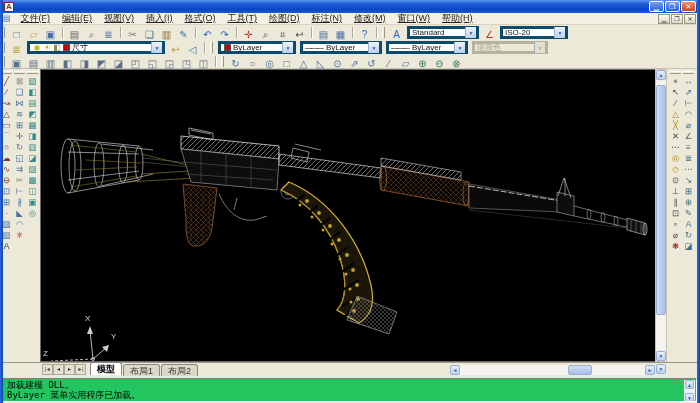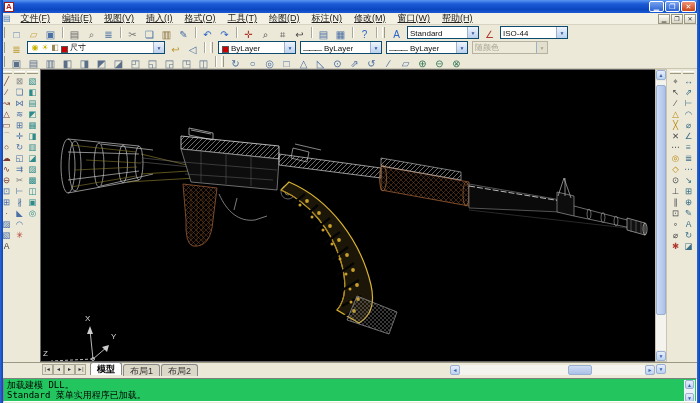--- a/index.html
+++ b/index.html
@@ -32,21 +32,21 @@
   
   .trow{position:absolute;left:0;width:700px;background:#ece9d8;display:flex;align-items:center;}
   .trow1{top:25px;height:15px;}
   .trow2{top:40px;height:15px;}
   .trow3{top:55px;height:14px;border-bottom:1px solid #c9c5b2;}
   .grip{width:3px;height:11px;border-left:1px solid #fff;border-right:1px solid #9a9782;margin:0 3px 0 2px;}
   .tb-btn{display:inline-flex;align-items:center;justify-content:center;width:17px;height:13px;}
   .tb-glyph{font-style:normal;font-weight:normal;font-size:10px;line-height:1;}
   .tb-sep{display:inline-block;width:1px;height:11px;background:#aca899;box-shadow:1px 0 0 #fff;margin:0 3px;}
 
-  .combo{display:inline-flex;align-items:flex-end;height:13px;background:#fff;border:1px solid #0c4a6e;
+  .combo{display:inline-flex;align-items:center;height:13px;background:#fff;border:3px solid #0c4a6e;
     font-size:8px;color:#111;margin:0 2px;padding-left:2px;white-space:nowrap;}
   .combo .val{overflow:hidden;white-space:nowrap;}
   .combo .arrow{margin-left:auto;width:11px;height:11px;display:flex;align-items:center;justify-content:center;
     font-size:5px;color:#34579e;background:linear-gradient(#eef3fc,#bcd2ee);border-left:1px solid #9ab0cc;}
   .combo.disabled{background:#ece9d8;color:#a8a494;border-color:#b5b2a1;}
   .combo.disabled .arrow{color:#a8a494;background:#e2dfcd;}
   .swatch{width:7px;height:7px;margin:0 2px 0 1px;border:1px solid #555;flex:none;}
   .mini-icons .tb-btn{width:10px;height:11px;}
   .mini-icons .tb-glyph{font-size:8px;}
   .lt-glyph{letter-spacing:-1px;font-size:7px;margin-right:3px;color:#000;}
@@ -167,21 +167,21 @@
           <b class="tb-glyph" style="color: rgb(42, 102, 200);">A</b>
         </span></span>
     <span class="combo" style="width:72px">
       <span class="val">Standard</span>
       <span class="arrow">▼</span>
     </span>
     <span><span class="tb-btn">
           <b class="tb-glyph" style="color: rgb(176, 58, 46);">∠</b>
         </span></span>
     <span class="combo" style="width:68px">
-      <span class="val">ISO-44</span>
+      <span class="val">ISO-20</span>
       <span class="arrow">▼</span>
     </span>
   </div>
 
   <div class="trow trow2">
     <span class="grip"></span>
     <span><span class="tb-btn">
           <b class="tb-glyph" style="color: rgb(184, 150, 44);">≣</b>
         </span></span>
     <span class="combo mini-icons" style="width:138px">
@@ -693,21 +693,21 @@
       </span>
       <span class="sb-btn">►</span>
     </span>
     <span class="corner-btn sb-btn">▼</span>
   </div>
 
   <div class="cmdwin">
     <div class="cmdbox">
       <div>
           <div class="cmd-line">加载建模 DLL。</div>
-          <div class="cmd-line">Standard 菜单实用程序已加载。</div>
+          <div class="cmd-line">ByLayer 菜单实用程序已加载。</div>
         </div>
       <div class="cmdsb">
         <span class="sb-btn" style="width:9px;height:9px">▲</span>
         <span class="sb-btn" style="width:9px;height:9px">▼</span>
       </div>
     </div>
   </div>
 </div>
 
 </body></html>

